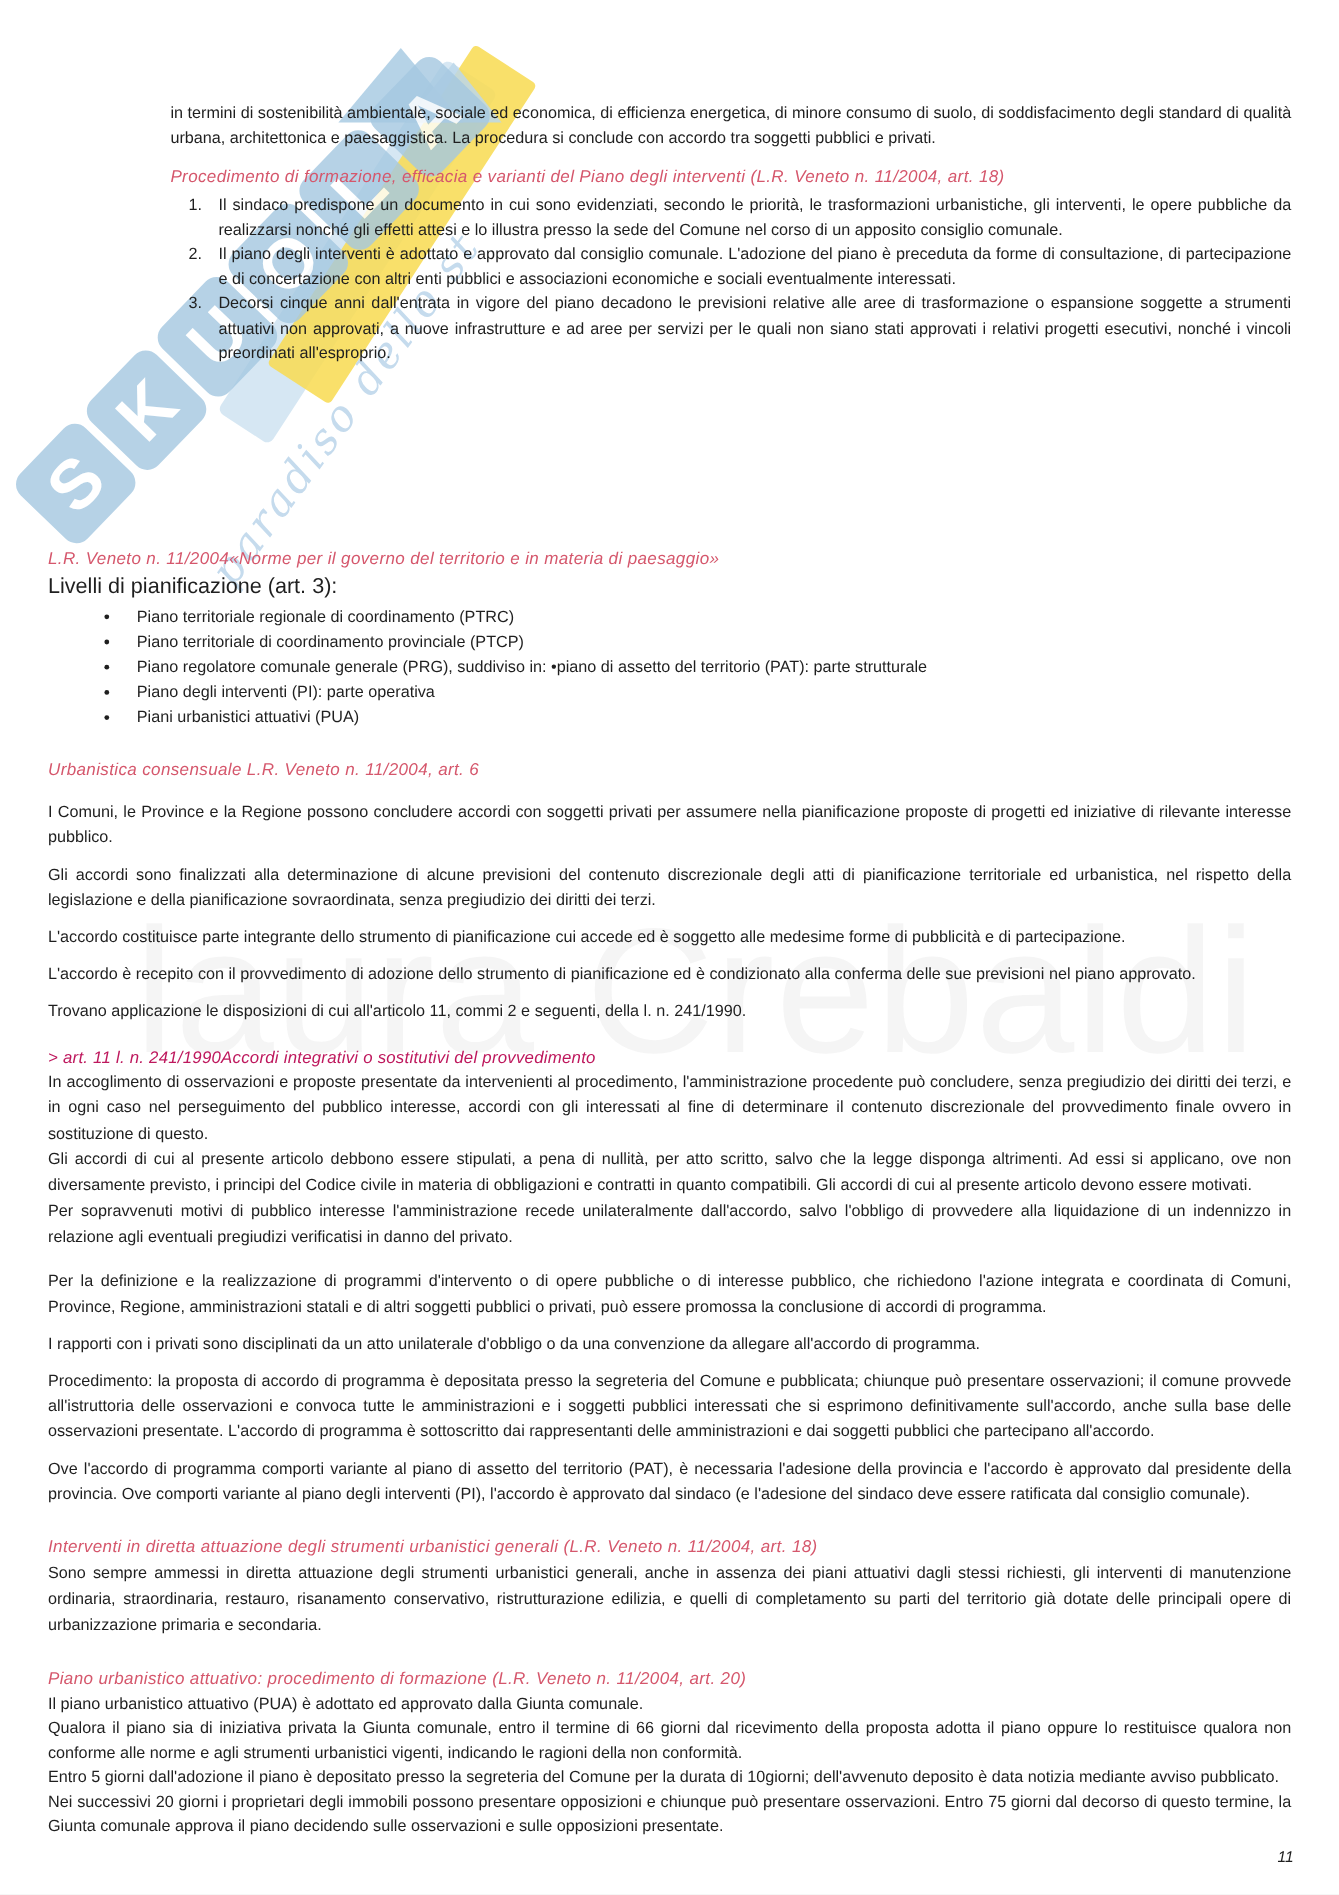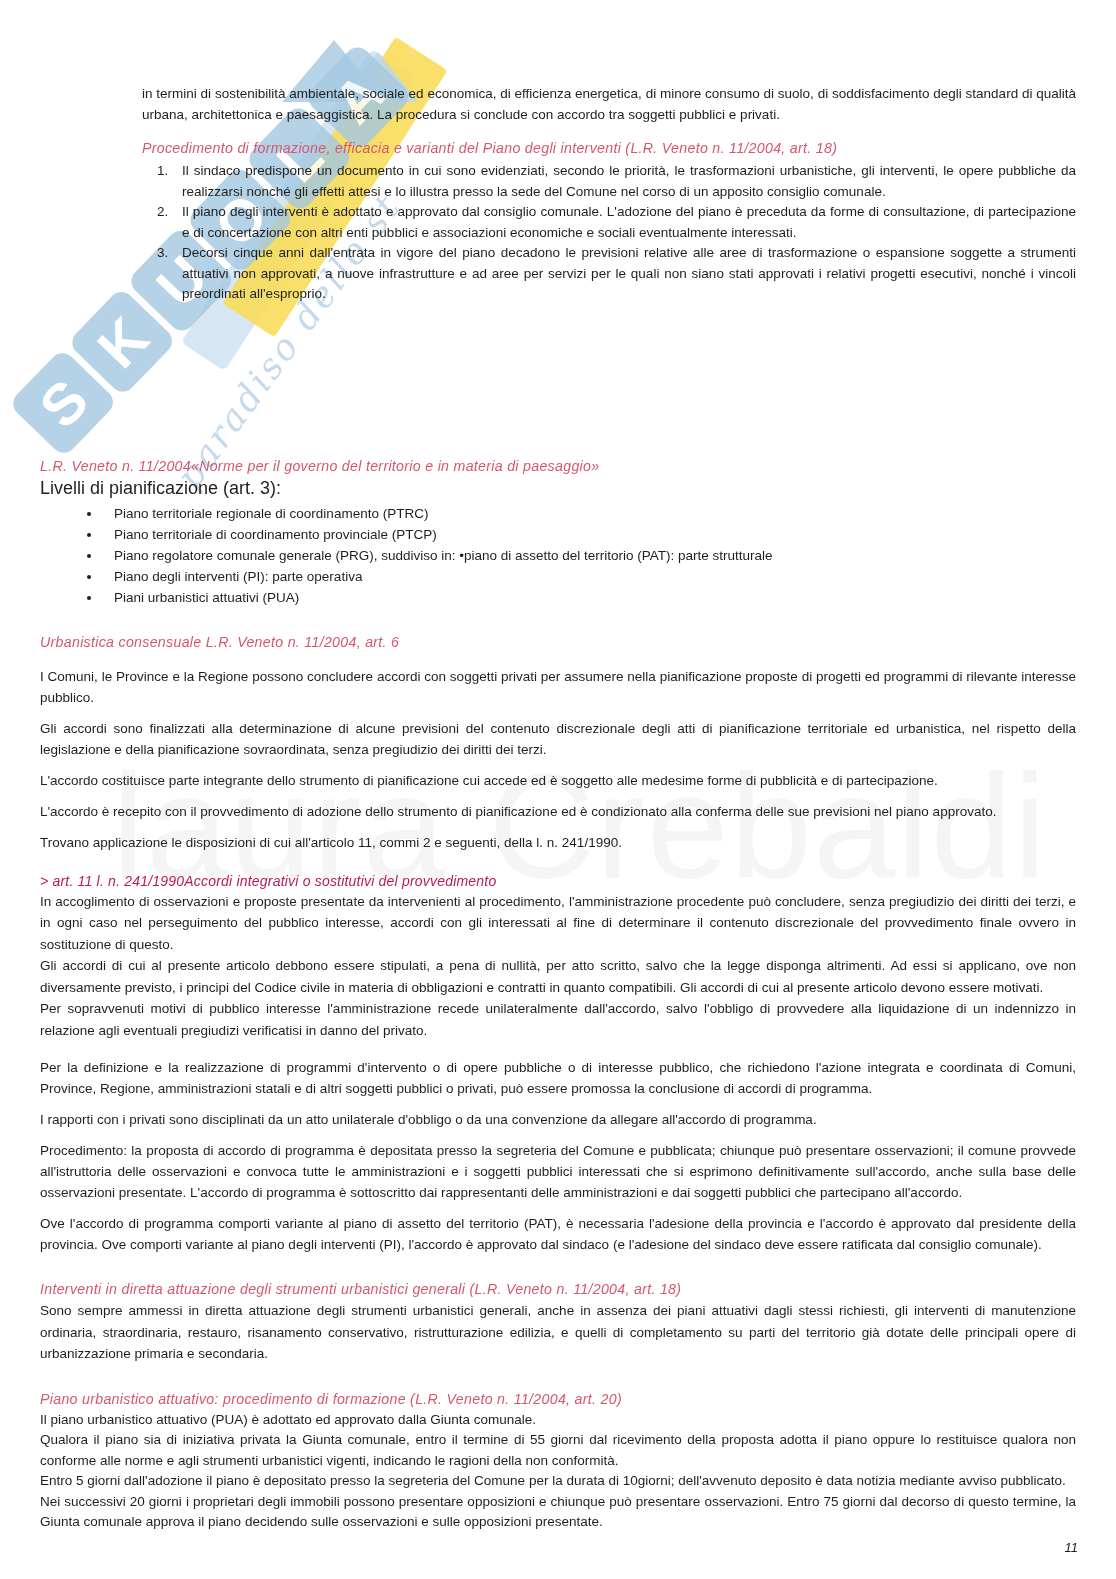--- a/index.html
+++ b/index.html
@@ -127,21 +127,21 @@
         <li>Piano territoriale regionale di coordinamento (PTRC)</li>
         <li>Piano territoriale di coordinamento provinciale (PTCP)</li>
         <li>Piano regolatore comunale generale (PRG), suddiviso in: •piano di assetto del territorio (PAT): parte strutturale</li>
         <li>Piano degli interventi (PI): parte operativa</li>
         <li>Piani urbanistici attuativi (PUA)</li>
       </ul>
 
       <div>
         <p class="h-pink h-section">Urbanistica consensuale L.R. Veneto n. 11/2004, art. 6</p>
         <div class="pgroup">
-          <p>I Comuni, le Province e la Regione possono concludere accordi con soggetti privati per assumere nella pianificazione proposte di progetti ed programmi di rilevante interesse pubblico.</p>
+          <p>I Comuni, le Province e la Regione possono concludere accordi con soggetti privati per assumere nella pianificazione proposte di progetti ed iniziative di rilevante interesse pubblico.</p>
           <p>Gli accordi sono finalizzati alla determinazione di alcune previsioni del contenuto discrezionale degli atti di pianificazione territoriale ed urbanistica, nel rispetto della legislazione e della pianificazione sovraordinata, senza pregiudizio dei diritti dei terzi.</p>
           <p>L'accordo costituisce parte integrante dello strumento di pianificazione cui accede ed è soggetto alle medesime forme di pubblicità e di partecipazione.</p>
           <p>L'accordo è recepito con il provvedimento di adozione dello strumento di pianificazione ed è condizionato alla conferma delle sue previsioni nel piano approvato.</p>
           <p>Trovano applicazione le disposizioni di cui all'articolo 11, commi 2 e seguenti, della l. n. 241/1990.</p>
         </div>
       </div>
 
       <div class="art11">
         <p class="h-dark">&gt; art. 11 l. n. 241/1990Accordi integrativi o sostitutivi del provvedimento</p>
         <div class="dense">
@@ -164,21 +164,21 @@
         <p class="h-pink h-section">Interventi in diretta attuazione degli strumenti urbanistici generali (L.R. Veneto n. 11/2004, art. 18)</p>
         <div class="dense interventi-p">
           <p>Sono sempre ammessi in diretta attuazione degli strumenti urbanistici generali, anche in assenza dei piani attuativi dagli stessi richiesti, gli interventi di manutenzione ordinaria, straordinaria, restauro, risanamento conservativo, ristrutturazione edilizia, e quelli di completamento su parti del territorio già dotate delle principali opere di urbanizzazione primaria e secondaria.</p>
         </div>
       </div>
 
       <div>
         <p class="h-pink h-section">Piano urbanistico attuativo: procedimento di formazione (L.R. Veneto n. 11/2004, art. 20)</p>
         <div class="dense-tight pua-lines">
           <p>Il piano urbanistico attuativo (PUA) è adottato ed approvato dalla Giunta comunale.</p>
-          <p>Qualora il piano sia di iniziativa privata la Giunta comunale, entro il termine di 55 giorni dal ricevimento della proposta adotta il piano oppure lo restituisce qualora non conforme alle norme e agli strumenti urbanistici vigenti, indicando le ragioni della non conformità.</p>
+          <p>Qualora il piano sia di iniziativa privata la Giunta comunale, entro il termine di 66 giorni dal ricevimento della proposta adotta il piano oppure lo restituisce qualora non conforme alle norme e agli strumenti urbanistici vigenti, indicando le ragioni della non conformità.</p>
           <p>Entro 5 giorni dall'adozione il piano è depositato presso la segreteria del Comune per la durata di 10giorni; dell'avvenuto deposito è data notizia mediante avviso pubblicato.</p>
           <p>Nei successivi 20 giorni i proprietari degli immobili possono presentare opposizioni e chiunque può presentare osservazioni. Entro 75 giorni dal decorso di questo termine, la Giunta comunale approva il piano decidendo sulle osservazioni e sulle opposizioni presentate.</p>
 
         </div>
       </div>
 
     </div>
   </div>
 
   <div class="page-number">11</div>

